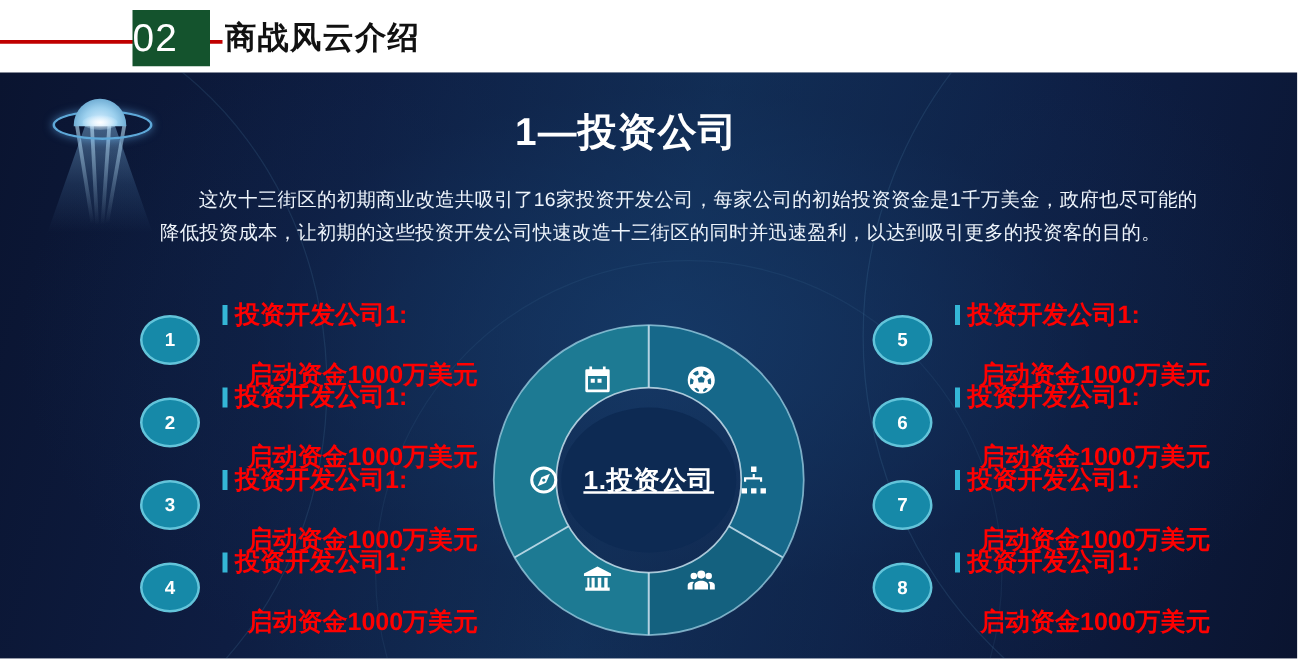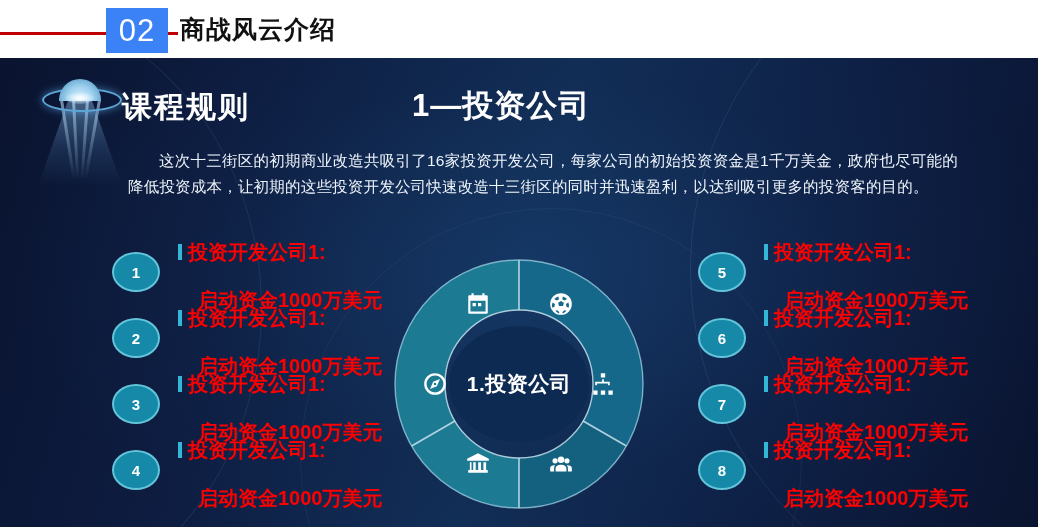--- a/index.html
+++ b/index.html
@@ -33,24 +33,23 @@
     width: 112px;
     height: 3px;
     background: #c00000;
   }
   .header-num-box {
     position: absolute;
     left: 106px;
     top: 8px;
     width: 62px;
     height: 45px;
-    background: #3b82f6;
+    background: #14532d;
     display: flex;
     align-items: center;
-    justify-content: center;
   }
   .header-num {
     color: #ffffff;
     font-size: 31px;
     font-weight: 400;
     letter-spacing: 1px;
     line-height: 1;
   }
   .header-dash {
     position: absolute;
@@ -254,20 +253,21 @@
     display: flex;
     align-items: center;
     justify-content: center;
   }
   .donut-hub span {
     color: #ffffff;
     font-size: 21px;
     font-weight: bold;
     white-space: nowrap;
     letter-spacing: 0.5px;
+    text-decoration: underline;
   }
   .seg-icon {
     position: absolute;
     width: 26px;
     height: 26px;
     color: #ffffff;
     transform: translate(-50%,-50%);
   }
   .seg-icon svg { width: 26px; height: 26px; display:block; fill: #ffffff; }
 </style>
@@ -295,21 +295,20 @@
       <div class="ufo-beam"></div>
       <div class="ufo-ray r1"></div>
       <div class="ufo-ray r2"></div>
       <div class="ufo-ray r3"></div>
       <div class="ufo-ray r4"></div>
       <div class="ufo-ring"></div>
       <div class="ufo-dome"></div>
       <div class="ufo-glow"></div>
     </div>
 
-    <div class="h-rules">课程规则</div>
     <div class="h-topic">1—投资公司</div>
 
     <div class="para">这次十三街区的初期商业改造共吸引了16家投资开发公司，每家公司的初始投资资金是1千万美金，政府也尽可能的降低投资成本，让初期的这些投资开发公司快速改造十三街区的同时并迅速盈利，以达到吸引更多的投资客的目的。</div>
 
     <div class="col-left">
 
       <div class="item">
         <div class="item-badge">
           <span>1</span>
         </div>

